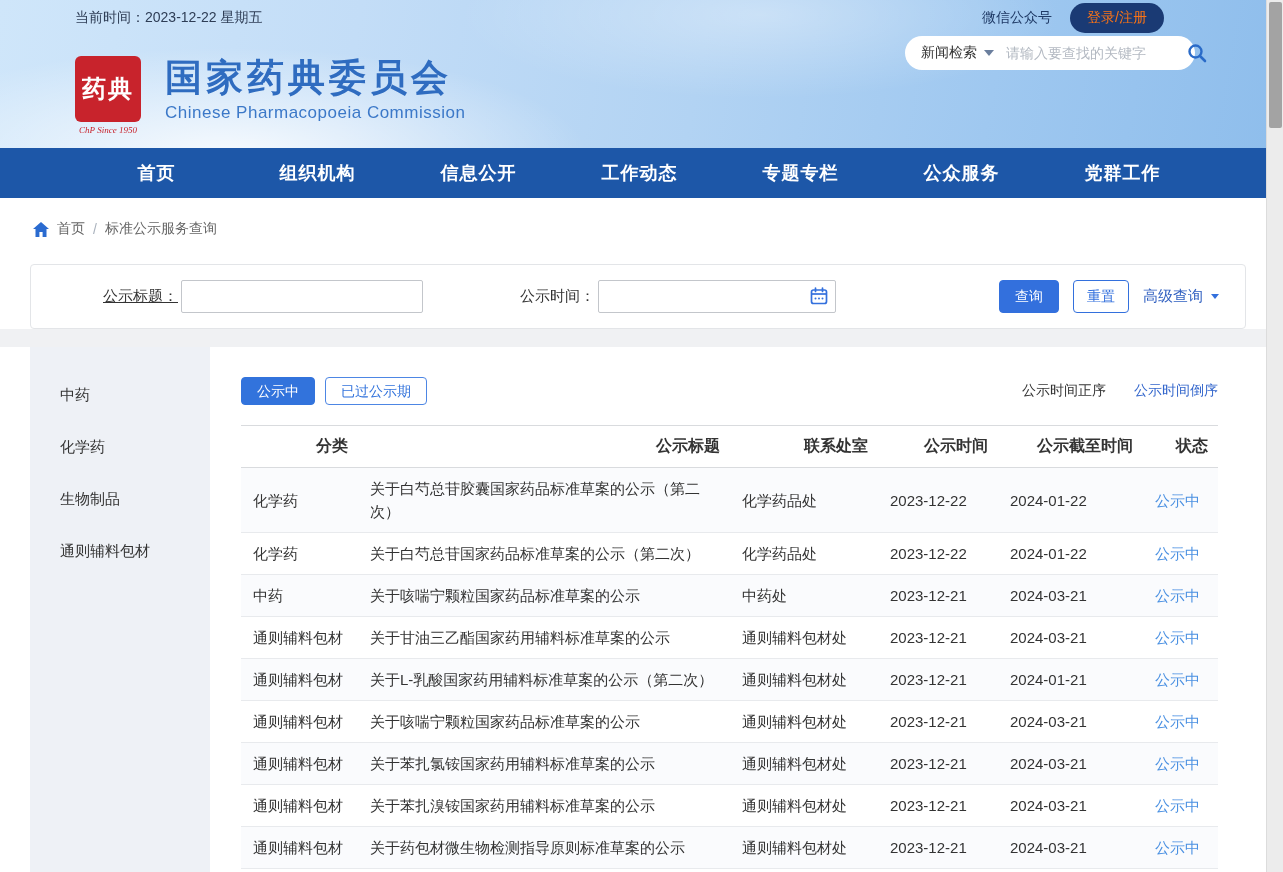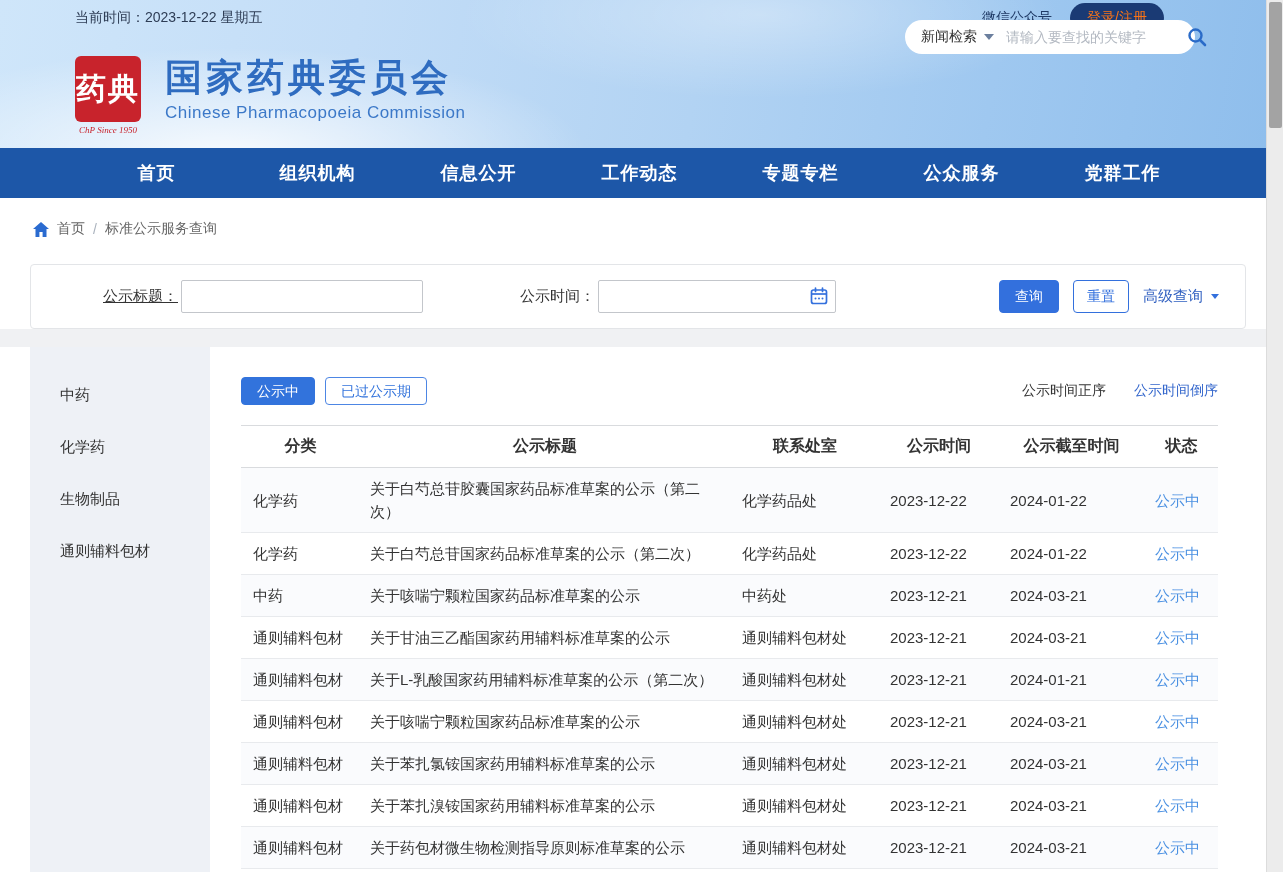--- a/index.html
+++ b/index.html
@@ -14,27 +14,27 @@
       radial-gradient(ellipse 600px 180px at 18% 105%, rgba(255,255,255,.85), rgba(255,255,255,0) 60%),
       radial-gradient(ellipse 500px 140px at 60% 10%, rgba(255,255,255,.35), rgba(255,255,255,0) 60%),
       linear-gradient(100deg,#cfe6fa 0%,#c3ddf7 28%,#b2d3f3 55%,#9fc8f0 78%,#8fbeec 100%);
   }
   .topbar { height:36px; display:flex; align-items:center; padding:0 102px 0 75px; font-size:14px; color:#2e3d55; }
   .topbar-right { margin-left:auto; display:flex; align-items:center; gap:18px; }
   .wechat { color:#1f3a66; cursor:pointer; }
   .login-pill { background:#1a3a74; color:#f97316; border:none; border-radius:16px; padding:6px 17px; font-size:14px; cursor:pointer; font-family:inherit; }
 
   .brand { position:absolute; left:75px; top:56px; display:flex; align-items:flex-start; }
-  .seal { width:66px; height:66px; background:#c8232c; border-radius:6px; color:#fff; display:flex; align-items:center; justify-content:center; font-size:30px; font-weight:bold; letter-spacing:2px; font-family:"Liberation Serif","DejaVu Serif",serif; }
+  .seal { width:66px; height:66px; background:#c8232c; border-radius:6px; color:#fff; display:flex; align-items:center; justify-content:center; font-size:24px; font-weight:bold; letter-spacing:2px; font-family:"Liberation Serif","DejaVu Serif",serif; }
   .seal-caption { color:#c8232c; font-size:9px; font-style:italic; font-family:"Liberation Serif","DejaVu Serif",serif; margin-top:3px; text-align:center; white-space:nowrap; }
   .brand-text { margin-left:24px; margin-top:2px; }
   .brand-cn { color:#2f6cc0; font-size:37px; font-weight:bold; letter-spacing:4px; line-height:1.1; }
   .brand-en { color:#3b78c8; font-size:17px; margin-top:4px; letter-spacing:.5px; }
 
-  .hsearch { position:absolute; right:71px; top:20px; width:290px; height:34px; background:#fff; border-radius:17px; display:flex; align-items:center; padding:0 12px 0 16px; }
+  .hsearch { position:absolute; right:71px; top:36px; width:290px; height:34px; background:#fff; border-radius:17px; display:flex; align-items:center; padding:0 12px 0 16px; }
   .hsearch-cat { font-size:14px; color:#333; white-space:nowrap; cursor:pointer; display:flex; align-items:center; gap:7px; }
   .caret-down { width:0; height:0; border-left:5px solid transparent; border-right:5px solid transparent; border-top:6px solid #6b7f9e; display:inline-block; }
   .hsearch input { border:none; outline:none; flex:1; margin-left:12px; font-size:14px; color:#333; font-family:inherit; background:transparent; }
   .hsearch input::placeholder { color:#b3b9c2; }
   .hsearch-btn { background:none; border:none; cursor:pointer; display:flex; align-items:center; }
 
   
   .mainnav { height:50px; background:#1d57a8; }
   .mainnav-inner { margin:0 63px 0 76px; display:flex; height:100%; }
   .mainnav-item { flex:1; text-align:center; line-height:50px; color:#fff; font-size:18px; font-weight:bold; letter-spacing:1px; cursor:pointer; }
@@ -73,21 +73,21 @@
   .toolbar { margin-top:30px; display:flex; align-items:center; }
   .tab { height:28px; padding:0 15px; font-size:14px; border-radius:4px; cursor:pointer; line-height:26px; font-family:inherit; }
   .tab.active { background:#3273dc; color:#fff; border:1px solid #3273dc; margin-right:10px; }
   .tab.inactive { background:#fff; color:#3273dc; border:1px solid #4d86e4; }
   .sort { margin-left:auto; display:flex; gap:28px; font-size:14px; }
   .sort-asc { color:#333; cursor:pointer; }
   .sort-desc { color:#3366cc; cursor:pointer; }
 
   table { margin-top:20px; width:977px; border-collapse:collapse; table-layout:fixed; }
   col.c1{width:117px} col.c2{width:372px} col.c3{width:148px} col.c4{width:120px} col.c5{width:145px} col.c6{width:75px}
-  thead th { text-align:center; font-size:16px; color:#333; font-weight:bold; padding:10px 10px 10px 12px; border-top:1px solid #d9dbde; border-bottom:1px solid #d9dbde; }
+  thead th { text-align:right; font-size:16px; color:#333; font-weight:bold; padding:10px 10px 10px 12px; border-top:1px solid #d9dbde; border-bottom:1px solid #d9dbde; }
   tbody td { font-size:15px; color:#333; padding:9px 10px 9px 12px; line-height:23px; border-bottom:1px solid #e8eaed; vertical-align:middle; }
   tbody tr:nth-child(odd) { background:#fafbfd; }
   td.c-status { color:#4a90e2; cursor:pointer; }
   td.c-title { cursor:pointer; }
 
   
   .scrollbar { position:absolute; top:0; right:0; width:17px; height:872px; background:#ececec; border-left:1px solid #dcdcdc; }
   .scroll-thumb { position:absolute; top:2px; left:2px; width:13px; height:126px; background:#a3a3a3; border-radius:2px; }
 
   

